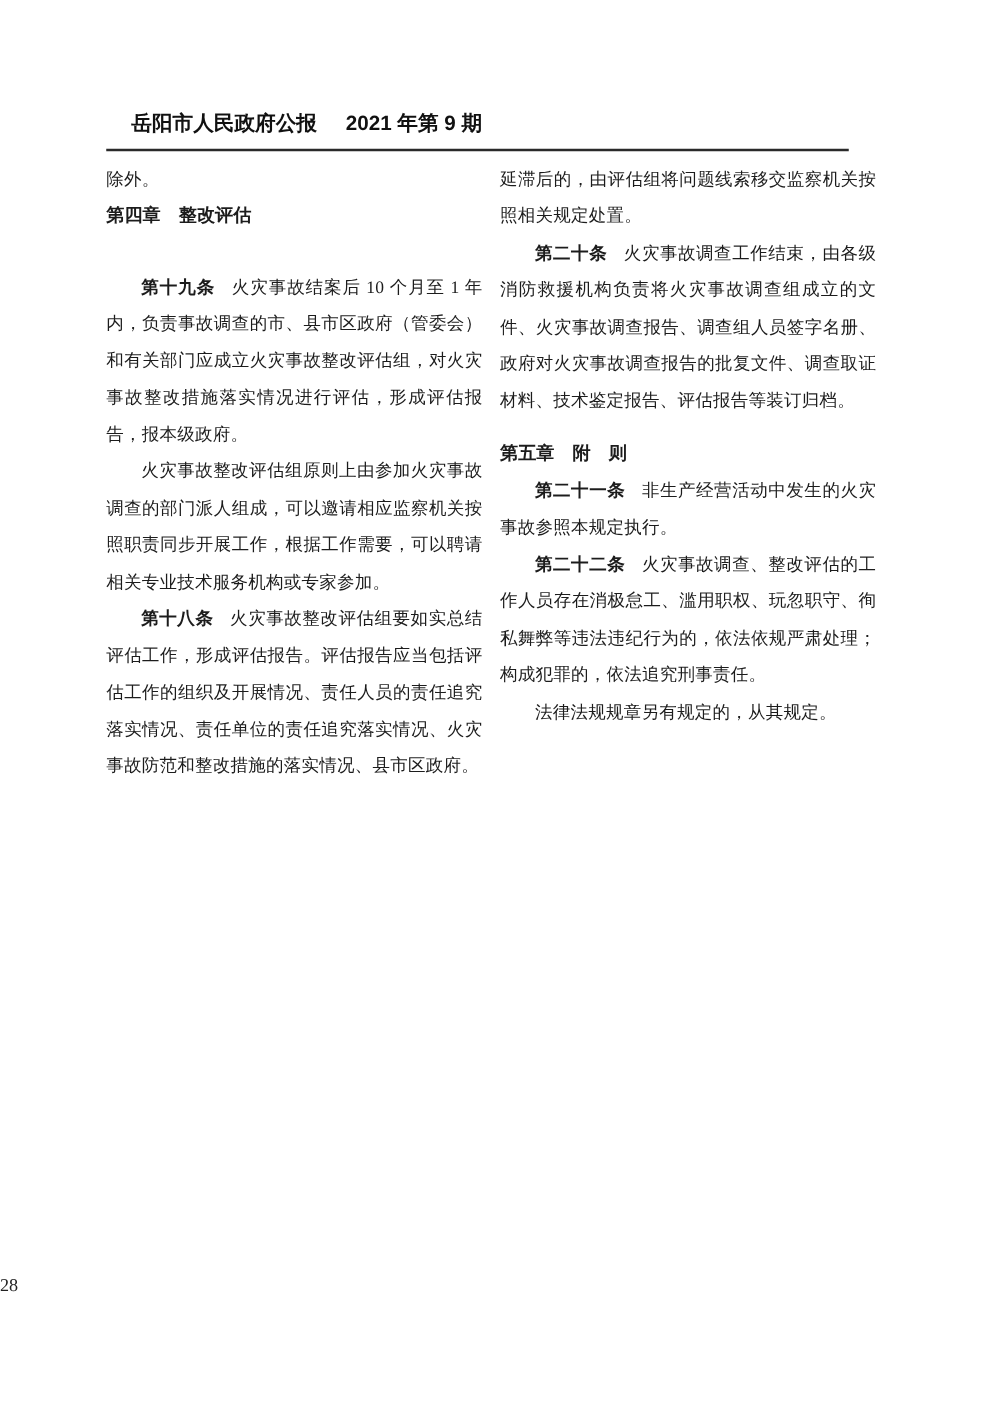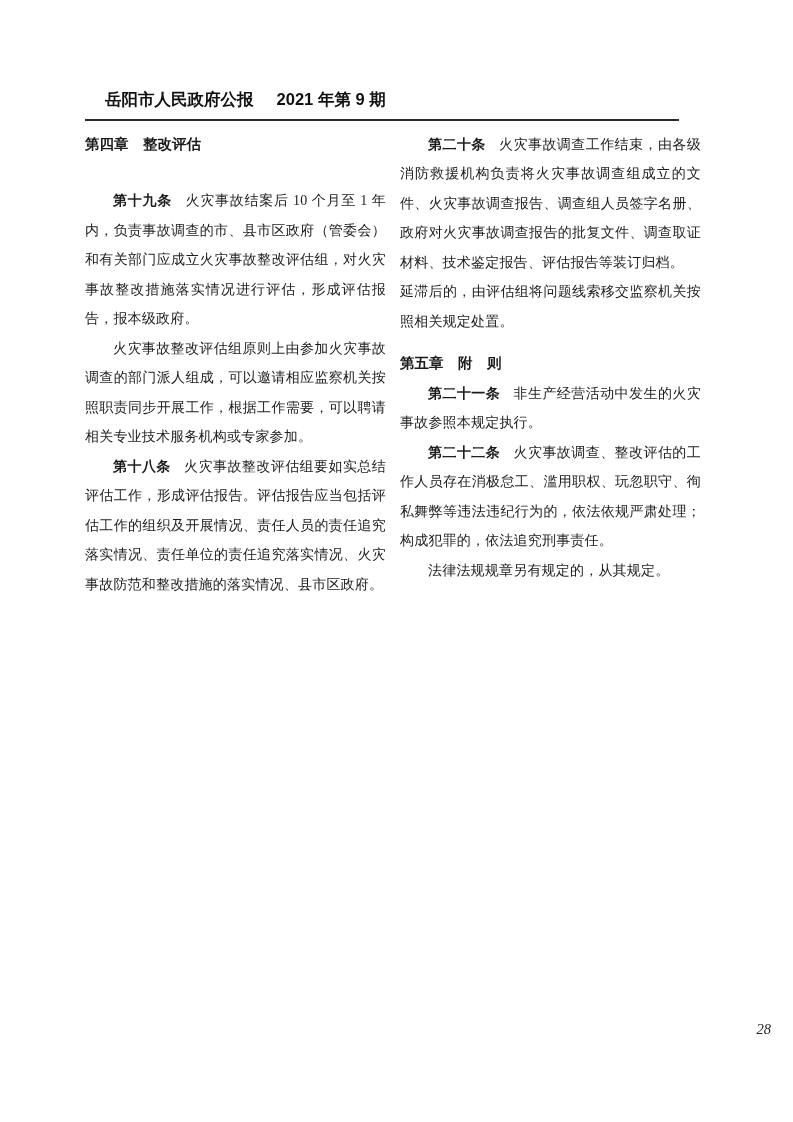--- a/index.html
+++ b/index.html
@@ -66,47 +66,47 @@
     margin-bottom: 27px;
   }
   .chapter-5 {
     margin-top: 13px;
   }
   .footer {
     position: absolute;
     left: 0;
     bottom: 84px;
     width: 100%;
-    text-align: right;
+    text-align: left;
     font-size: 14.5px;
     color: #222222;
-    font-style: italic;
   }
 </style>
 </head>
 <body>
 
 <div class="page">
 
   <div class="header">
     <span class="header-title">岳阳市人民政府公报</span><span class="header-issue">2021 年第 9 期</span>
   </div>
 
   <div class="columns">
 
     <div class="col">
+      <p class="body-p">除外。</p>
       <p class="chapter chapter-4">第四章　整改评估</p>
       <p class="body-p indent"><span class="lead">第十九条</span><span>火灾事故结案后 10 个月至 1 年内，负责事故调查的市、县市区政府（管委会）和有关部门应成立火灾事故整改评估组，对火灾事故整改措施落实情况进行评估，形成评估报告，报本级政府。</span></p>
       <p class="body-p indent">火灾事故整改评估组原则上由参加火灾事故调查的部门派人组成，可以邀请相应监察机关按照职责同步开展工作，根据工作需要，可以聘请相关专业技术服务机构或专家参加。</p>
       <p class="body-p indent"><span class="lead">第十八条</span><span>火灾事故整改评估组要如实总结评估工作，形成评估报告。评估报告应当包括评估工作的组织及开展情况、责任人员的责任追究落实情况、责任单位的责任追究落实情况、火灾事故防范和整改措施的落实情况、县市区政府。</span></p>
     </div>
 
     <div class="col">
+      <p class="body-p">延滞后的，由评估组将问题线索移交监察机关按照相关规定处置。</p>
       <p class="body-p indent"><span class="lead">第二十条</span><span>火灾事故调查工作结束，由各级消防救援机构负责将火灾事故调查组成立的文件、火灾事故调查报告、调查组人员签字名册、政府对火灾事故调查报告的批复文件、调查取证材料、技术鉴定报告、评估报告等装订归档。</span></p>
-      <p class="body-p">延滞后的，由评估组将问题线索移交监察机关按照相关规定处置。</p>
       <p class="chapter chapter-5">第五章　附　则</p>
       <p class="body-p indent"><span class="lead">第二十一条</span><span>非生产经营活动中发生的火灾事故参照本规定执行。</span></p>
       <p class="body-p indent"><span class="lead">第二十二条</span><span>火灾事故调查、整改评估的工作人员存在消极怠工、滥用职权、玩忽职守、徇私舞弊等违法违纪行为的，依法依规严肃处理；构成犯罪的，依法追究刑事责任。</span></p>
       <p class="body-p indent">法律法规规章另有规定的，从其规定。</p>
     </div>
 
   </div>
 
   <div class="footer">
     <span>28</span>

